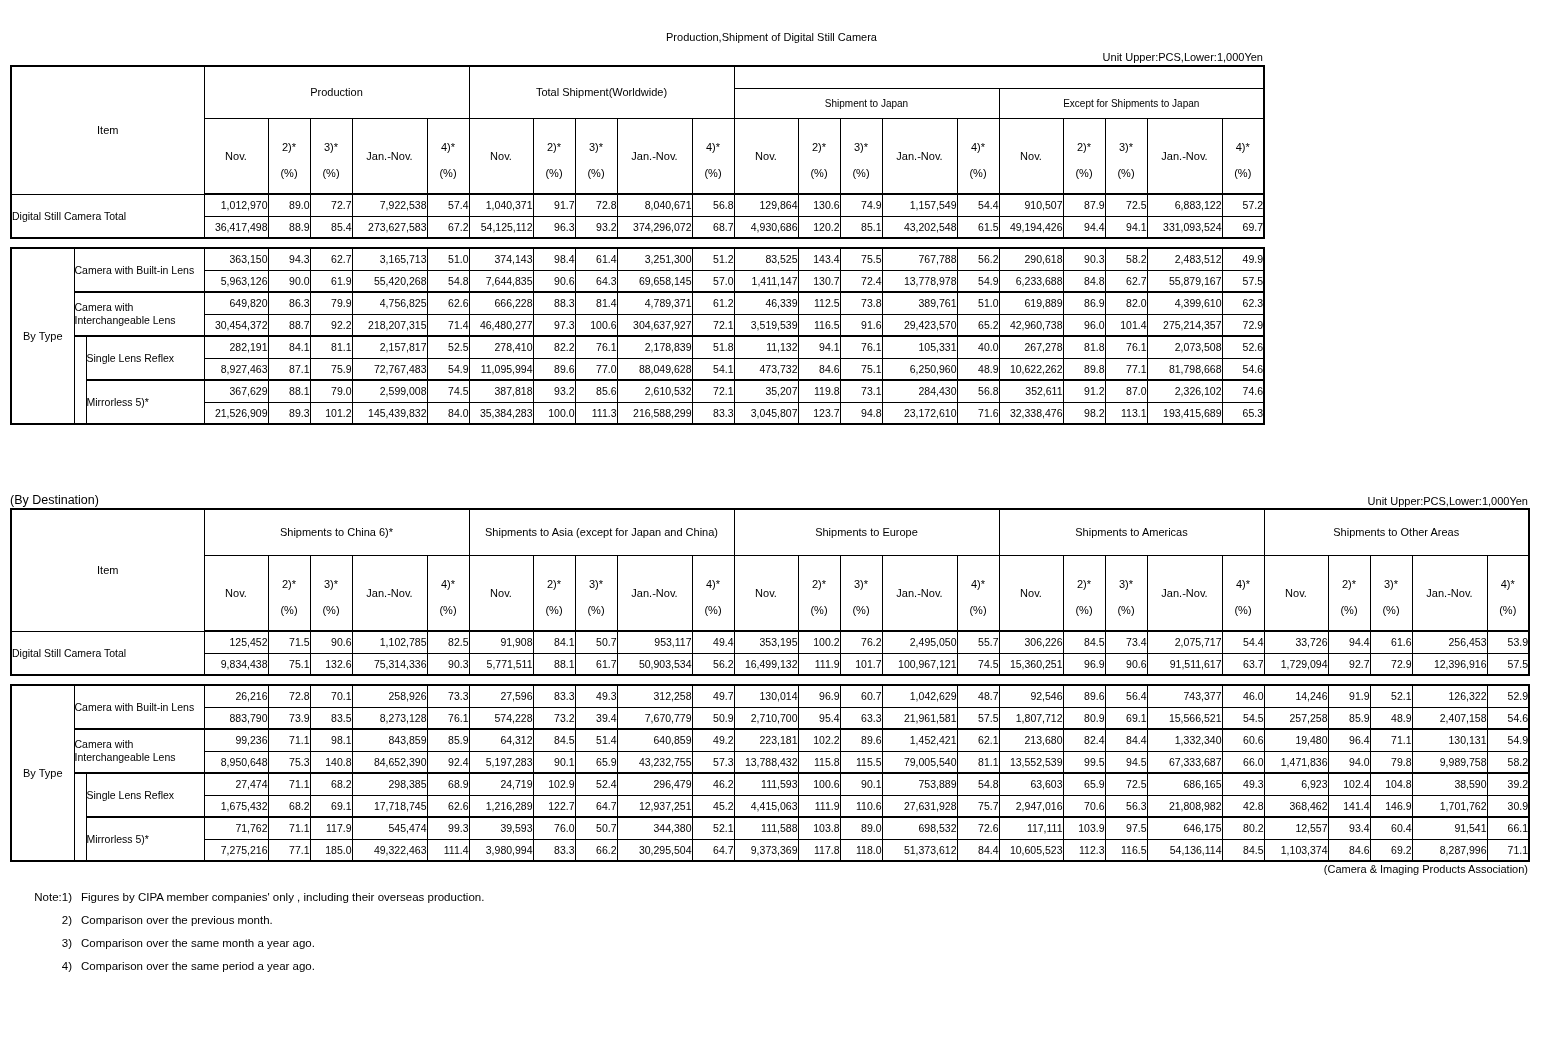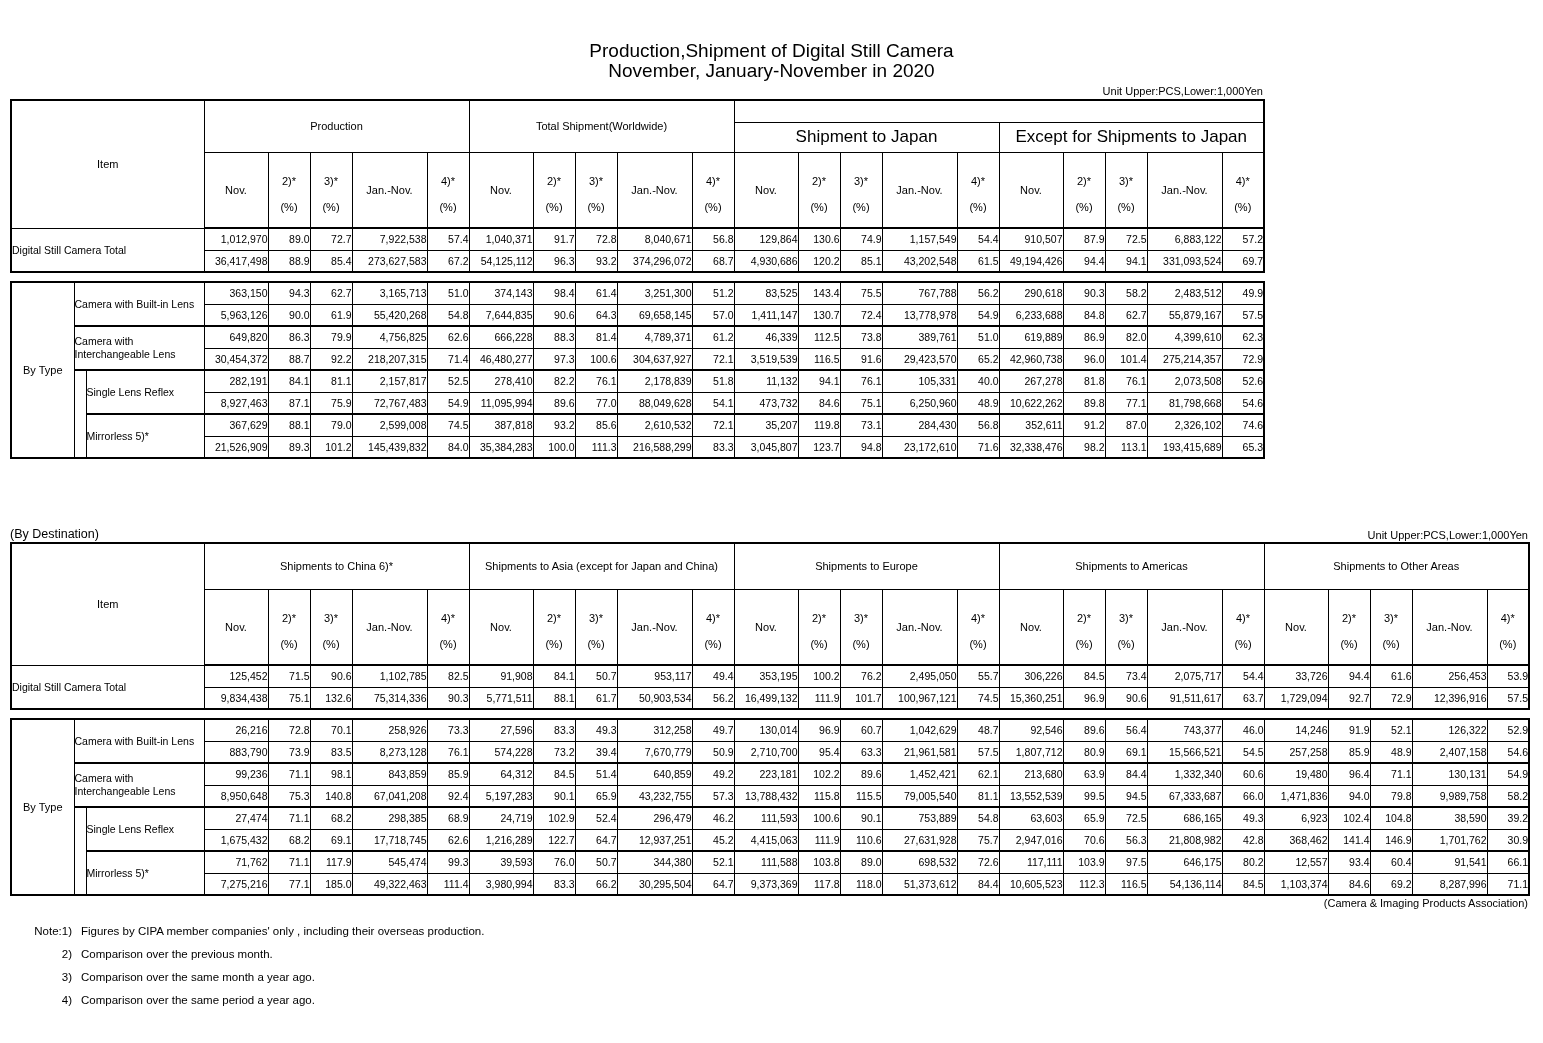--- a/index.html
+++ b/index.html
@@ -1,27 +1,27 @@
 <!DOCTYPE html>
 <html><head>
 <meta charset="utf-8">
 <style>
   html,body{margin:0;padding:0;background:#fff;}
   body{width:1543px;height:1043px;color:#000;font-family:"Liberation Sans",sans-serif;overflow:hidden;}
-  .title{text-align:center;padding-top:41px;font-size:19px;line-height:20px;}
+  .title{text-align:center;padding-top:27px;font-size:11px;line-height:20px;}
   .unit-row-top{width:1253px;margin:4px 0 2px 10px;text-align:right;font-size:11px;}
   .tbl-area{margin-left:10px;}
   table.grid{border-collapse:collapse;table-layout:fixed;border:2px solid #000;}
   table.grid.ba{margin-bottom:8px;}
   .grid th,.grid td{border:1px solid #000;padding:0;font-weight:normal;overflow:hidden;}
   .gs{border-left-width:2px;}
   .item{font-size:11px;text-align:center;border-bottom-width:2px;padding-right:85px;}
   .gcell{font-size:11px;text-align:center;border-bottom-width:2px;}
   .strip{border-bottom-width:2px;}
-  .gbox{font-size:17px;text-align:center;border-width:2px;margin-top:32px;}
+  .gbox{font-size:10px;text-align:center;border-width:2px;margin-top:32px;}
   .hr1{height:22px;} .hr2{height:30px;} .hr1d{height:46px;} .hr3{height:76px;}
   .hr3 th{border-bottom-width:2px;}
   .dr{height:22px;}
   .tsep td{border-top-width:2px;}
   .colh{font-size:11px;text-align:center;vertical-align:middle;}
   .colh.two{vertical-align:top;}
   .colh.two .a{margin-top:22px;font-size:11px;}
   .colh.two .b{margin-top:14px;font-size:11px;}
   .num{font-size:10.5px;text-align:right;padding-right:4px;white-space:nowrap;}
   .lbl{font-size:10.5px;text-align:left;padding-left:3px;}
@@ -35,21 +35,20 @@
   .notes{margin:16px 12px 0 0;font-size:11.5px;}
   .note-line{display:flex;margin-bottom:11px;}
   .note-prefix{width:72px;text-align:right;}
   .note-text{margin-left:9px;}
 </style>
 </head>
 <body>
 
 <div class="title">
   <div>Production,Shipment of Digital Still Camera</div>
-  <div>November, January-November in 2020</div>
 </div>
 
 <div class="unit-row-top">Unit Upper:PCS,Lower:1,000Yen</div>
 
 <div id="main-table" class="tbl-area">
     <table class="grid ba">
       <colgroup>
         <col style="width: 63px;">
         <col style="width: 12px;">
         <col style="width: 118px;">
@@ -681,35 +680,35 @@
           <td class="num">84.5</td>
           <td class="num">51.4</td>
           <td class="num">640,859</td>
           <td class="num">49.2</td>
           <td class="num gs">223,181</td>
           <td class="num">102.2</td>
           <td class="num">89.6</td>
           <td class="num">1,452,421</td>
           <td class="num">62.1</td>
           <td class="num gs">213,680</td>
-          <td class="num">63.9</td>
+          <td class="num">82.4</td>
           <td class="num">84.4</td>
           <td class="num">1,332,340</td>
           <td class="num">60.6</td>
           <td class="num gs">19,480</td>
           <td class="num">96.4</td>
           <td class="num">71.1</td>
           <td class="num">130,131</td>
           <td class="num">54.9</td>
         </tr>
         <tr class="dr">
           <td class="num gs">8,950,648</td>
           <td class="num">75.3</td>
           <td class="num">140.8</td>
-          <td class="num">67,041,208</td>
+          <td class="num">84,652,390</td>
           <td class="num">92.4</td>
           <td class="num gs">5,197,283</td>
           <td class="num">90.1</td>
           <td class="num">65.9</td>
           <td class="num">43,232,755</td>
           <td class="num">57.3</td>
           <td class="num gs">13,788,432</td>
           <td class="num">115.8</td>
           <td class="num">115.5</td>
           <td class="num">79,005,540</td>

